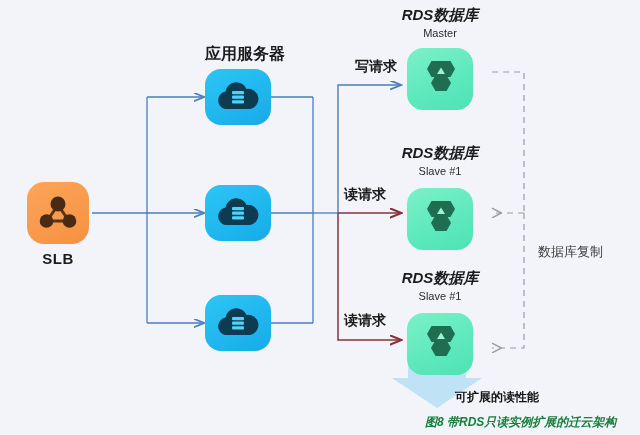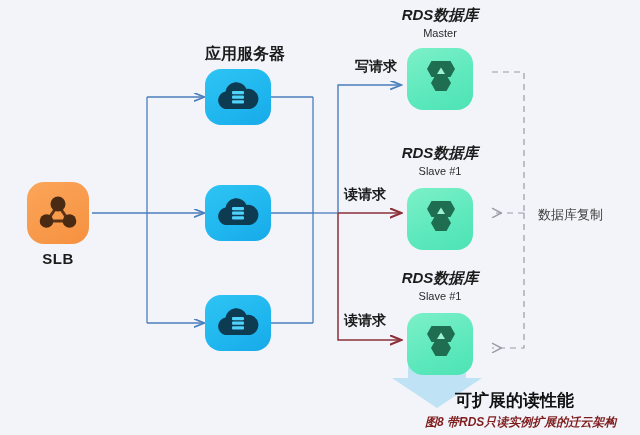--- a/index.html
+++ b/index.html
@@ -77,32 +77,33 @@
     color: #2a2a2a;
   }
   .label-flow {
     font-size: 14px;
     font-weight: bold;
     color: #1b1b1b;
   }
   .label-repl {
     font-size: 13px;
     color: #3b3b3b;
+    margin-top: 37px;
   }
   .label-scalable {
-    font-size: 17px;
+    font-size: 12px;
     font-weight: bold;
     color: #111;
   }
   .caption {
     position: absolute;
     font-size: 12px;
     font-style: italic;
     font-weight: bold;
-    color: #7f1d1d;
+    color: #15803d;
     white-space: nowrap;
   }
 </style>
 </head>
 <body>
 
 <div id="canvas">
 
   <svg class="svg-layer" viewBox="0 0 640 435">
     <defs>

